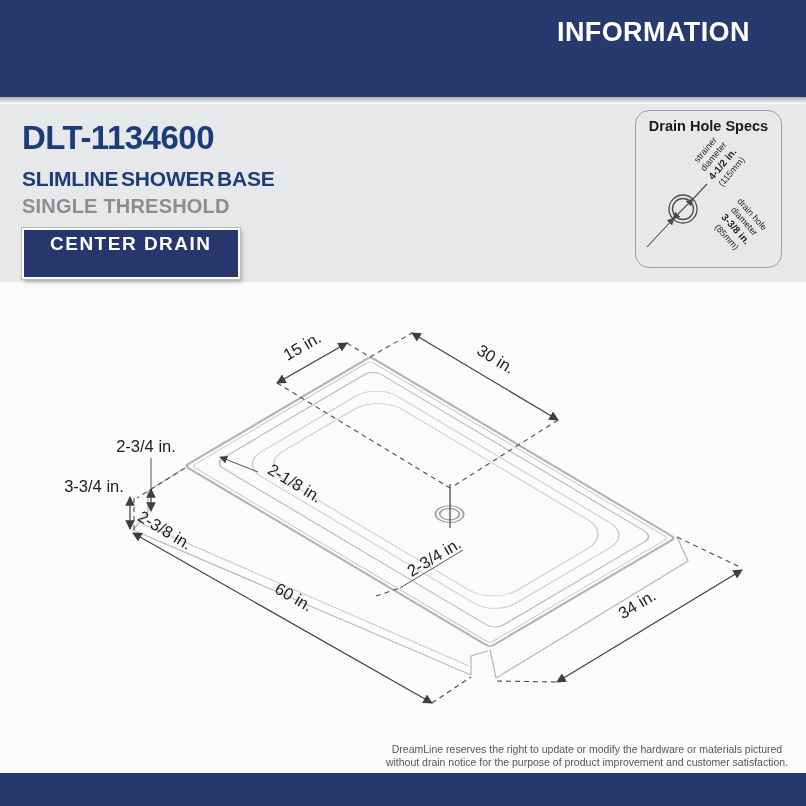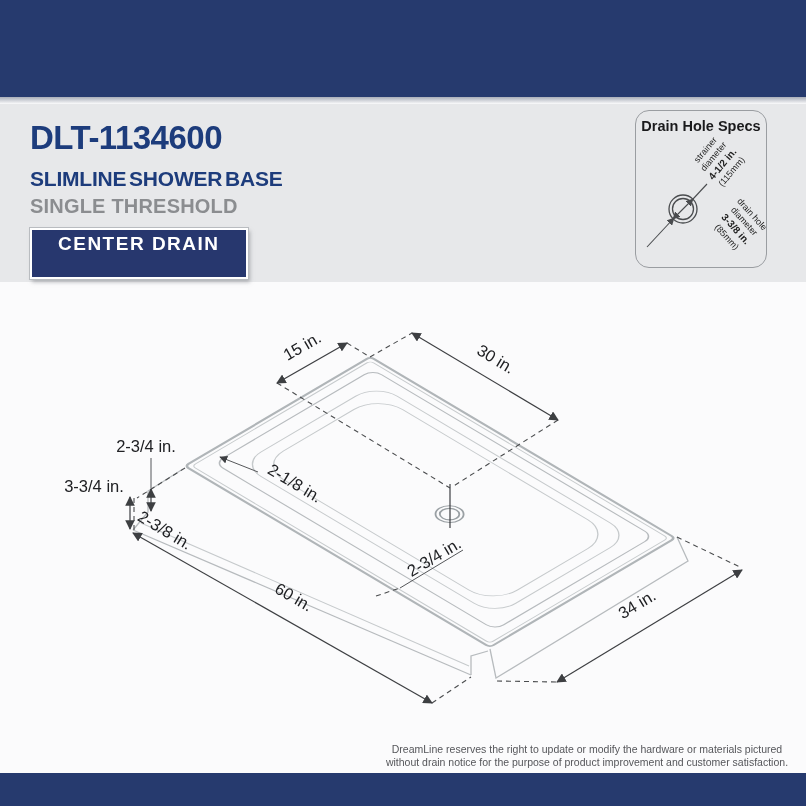--- a/index.html
+++ b/index.html
@@ -8,31 +8,31 @@
 
   
   .top-bar{position:absolute;left:0;top:0;width:806px;height:97px;background:#263a6e;}
   .top-bar-shadow{position:absolute;left:0;top:97px;width:806px;height:7px;
       background:linear-gradient(#a9aeb9,rgba(230,232,234,0));}
   .model-info{position:absolute;left:557px;top:18px;color:#ffffff;font-weight:bold;
       font-size:27px;line-height:29px;letter-spacing:.4px;}
 
   
   .gray-band{position:absolute;left:0;top:104px;width:806px;height:178px;background:#e7e8ea;}
-  .product{position:absolute;left:30px;top:120px;}
+  .product{position:absolute;left:22px;top:120px;}
   .product-model{color:#1d3c7c;font-weight:bold;font-size:33px;letter-spacing:-.5px;line-height:36px;}
   .product-name{color:#1d3c7c;font-weight:bold;font-size:21px;letter-spacing:-.2px;word-spacing:-3px;
       line-height:25px;margin-top:10px;}
   .product-threshold{color:#8b8d90;font-weight:bold;font-size:20px;letter-spacing:.2px;line-height:24px;margin-top:3px;}
   .badge{display:inline-block;margin-top:10px;background:#27376e;color:#fff;font-weight:bold;
       font-size:19px;letter-spacing:1.5px;padding:3px 26px 22px 26px;border:2px solid #ffffff;
       box-shadow:0 0 0 1px #b9bcc0,2px 3px 4px rgba(120,124,130,.55);}
 
   
-  .specs-box{position:absolute;left:635px;top:110px;width:132px;height:158px;border:1.5px solid #9a9da1;
+  .specs-box{position:absolute;left:635px;top:110px;width:147px;height:158px;border:1.5px solid #9a9da1;
       border-radius:14px;box-sizing:border-box;background:#e7e8ea;}
   .specs-title{text-align:center;font-weight:bold;color:#1a1a1c;font-size:14.5px;margin-top:7px;}
   .specs-box svg{position:absolute;left:0;top:0;}
   .specs-box text{fill:#222;font-family:"Liberation Sans",sans-serif;font-size:9px;}
   .specs-box text.val{font-size:10px;font-weight:bold;}
   .spec-line{stroke:#4a4c4f;stroke-width:1.1;fill:none;}
   .spec-circ{stroke:#4a4c4f;stroke-width:1.3;fill:none;}
 
   
   .diagram{position:absolute;left:0;top:300px;}
@@ -50,20 +50,21 @@
   .bottom-bar{position:absolute;left:0;top:773px;width:806px;height:33px;background:#263a6e;}
 </style>
 </head>
 <body>
 
 <div id="stage">
 
   <div class="top-bar"></div>
   <div class="top-bar-shadow"></div>
   <div class="model-info">
+    <div>INFORMATION</div>
   </div>
 
   <div class="gray-band"></div>
   <div class="product">
     <div class="product-model">DLT-1134600</div>
     <div class="product-name">SLIMLINE SHOWER BASE</div>
     <div class="product-threshold">SINGLE THRESHOLD</div>
     <div class="badge">CENTER DRAIN</div>
   </div>
 

